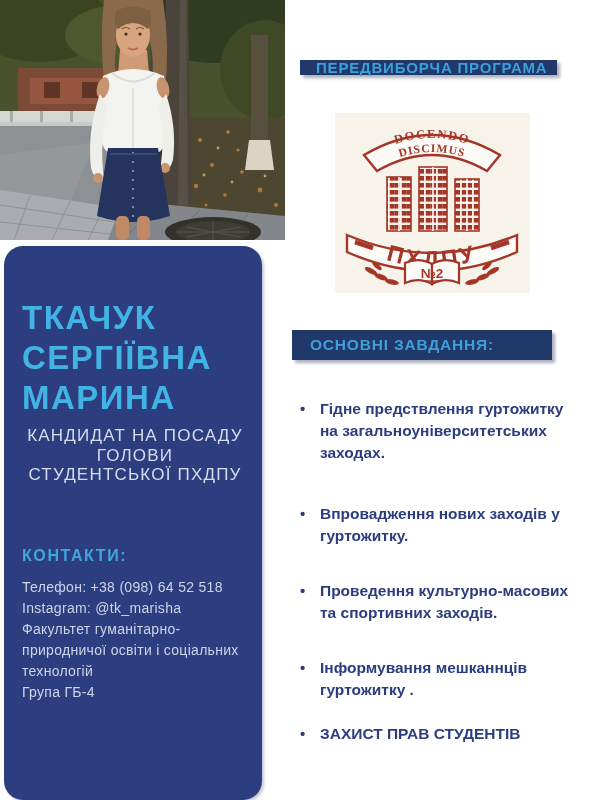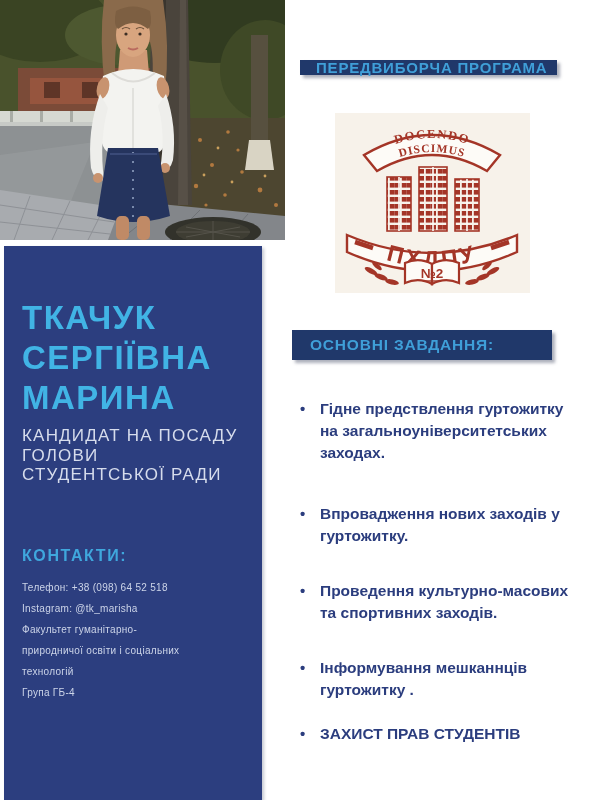--- a/index.html
+++ b/index.html
@@ -11,34 +11,35 @@
   .abs{position:absolute;}
 
   
   .photo{left:0;top:0;width:285px;height:240px;overflow:hidden;background:#50592f;}
 
   
   .left-panel{
     left:4px;top:246px;width:258px;height:554px;background:#2c3e7f;
     box-sizing:border-box;padding:52px 14px 0 18px;
     box-shadow:2px 2px 3px rgba(25,35,70,.25);
+    border-radius:19px;
   }
   .name-line{
     color:#41b4e5;font-weight:bold;font-size:33px;line-height:40px;
     letter-spacing:1.5px;white-space:nowrap;
   }
-  .subtitle{margin-top:8px;}
+  .subtitle{margin-top:8px;text-align:center;}
   .subtitle-line{
     color:#d6dcec;font-size:17px;line-height:19.5px;letter-spacing:1.2px;white-space:nowrap;
   }
   .contacts-heading{
     margin-top:62px;color:#3fa7dd;font-weight:bold;font-size:16px;letter-spacing:1.6px;
   }
   .contact-line{
-    color:#ccd4e8;font-size:10px;line-height:21px;letter-spacing:.3px;
+    color:#ccd4e8;font-size:14px;line-height:21px;letter-spacing:.3px;
   }
   .contact-lines{margin-top:12px;}
 
   
   .banner{
     background:#20386a;color:#3f9fd8;font-weight:bold;
     box-sizing:border-box;box-shadow:3px 3px 3px rgba(20,30,60,.35);
     display:flex;align-items:center;letter-spacing:.8px;
   }
   .banner-program{left:300px;top:60px;width:257px;height:15px;font-size:15px;padding-left:16px;}
@@ -180,21 +181,21 @@
 
 <div class="abs left-panel">
   <div>
     <div class="name-line">ТКАЧУК</div>
     <div class="name-line">СЕРГІЇВНА</div>
     <div class="name-line">МАРИНА</div>
   </div>
   <div class="subtitle">
     <div class="subtitle-line">КАНДИДАТ НА ПОСАДУ</div>
     <div class="subtitle-line">ГОЛОВИ</div>
-    <div class="subtitle-line">СТУДЕНТСЬКОЇ РАДИ</div>
+    <div class="subtitle-line">СТУДЕНТСЬКОЇ ПХДПУ</div>
   </div>
   <div class="contacts-heading">КОНТАКТИ:</div>
   <div class="contact-lines">
     <div class="contact-line">Телефон: +38 (098) 64 52 518</div>
     <div class="contact-line">Instagram: @tk_marisha</div>
     <div class="contact-line">Факультет гуманітарно-</div>
     <div class="contact-line">природничої освіти і соціальних</div>
     <div class="contact-line">технологій</div>
     <div class="contact-line">Група ГБ-4</div>
   </div>

